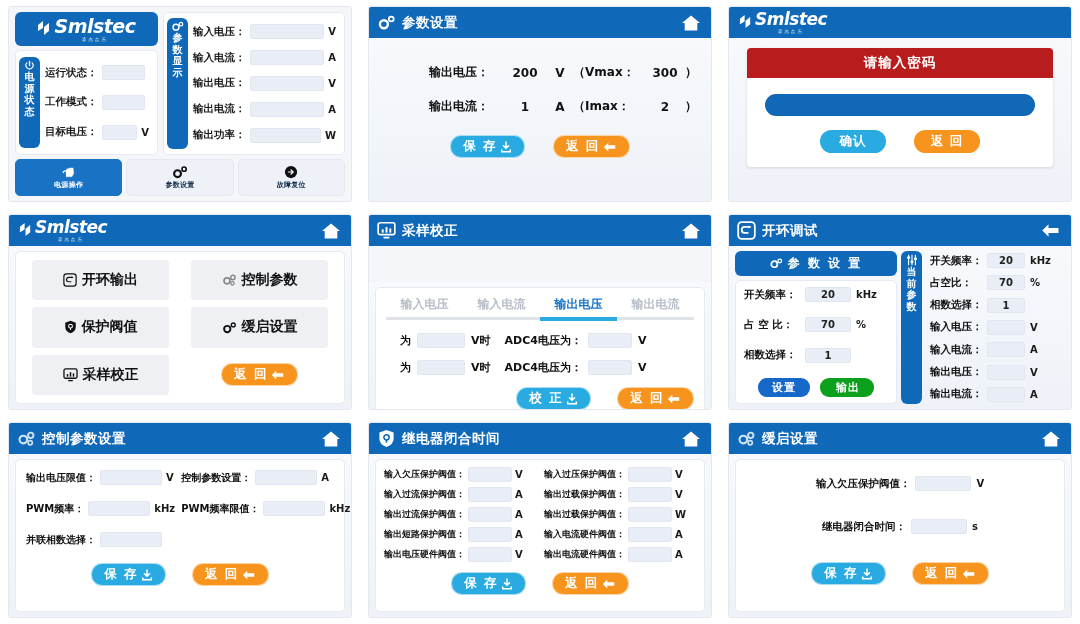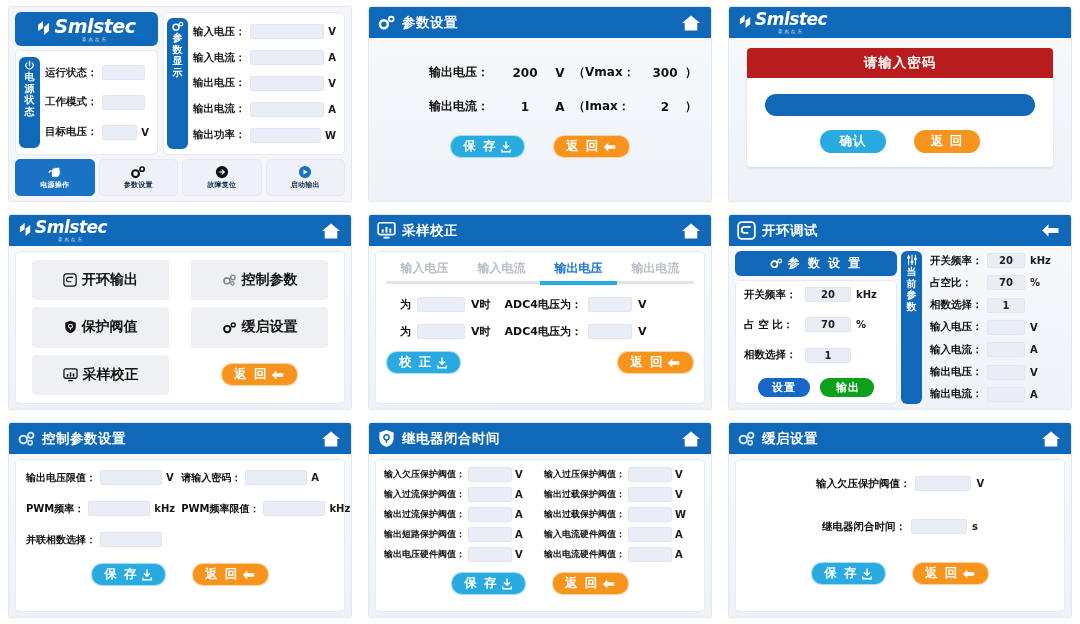--- a/index.html
+++ b/index.html
@@ -180,21 +180,21 @@
 
   
   .p5card { background:#fff; border:1px solid #e6eaf2; border-radius:5px; height:100%; padding: 8px 10px; }
   .p5tabs { display: flex; }
   .p5tab { flex: 1 1 0; text-align: center; font-size: 12px; color: #b9bfc9; font-weight: bold;}
   .p5tab.active { color: #1b77c9; }
   .p5bar { display: flex; margin-top: 4px; }
   .p5seg { flex: 1 1 0; height: 3px; background: #e0e3e9; }
   .p5seg.active { background: #29abe2; height: 4px; }
   .p5row { display: flex; align-items: center; gap: 6px; margin-top: 12px; padding-left: 14px; font-size: 11px; font-weight: bold; color:#111; }
-  .p5btns { display: flex; justify-content: space-between; gap: 26px; margin-top: 12px; }
+  .p5btns { display: flex; justify-content: flex-end; gap: 26px; margin-top: 12px; }
 
   
   .p6body { display: flex; gap: 4px; padding: 5px 6px; height: 100%; }
   .p6left { flex: 0 0 162px; display: flex; flex-direction: column; gap: 4px; }
   .p6head {
     background: #0f69b8; border-radius: 6px; height: 25px; color: #fff;
     display: flex; align-items: center; justify-content: center; gap: 5px;
     font-size: 12px; font-weight: bold; letter-spacing: 2px;
   }
   .p6card { background: #fff; border: 1px solid #e6eaf2; border-radius: 5px; flex: 1 1 auto; padding: 6px 8px; display: flex; flex-direction: column; justify-content: space-between;}
@@ -333,27 +333,20 @@
             </svg>
             <span class="tl">参数设置</span>
           </div>
           <div class="tabbtn">
             <svg width="16" height="14" viewBox="0 0 16 16">
               <circle cx="8" cy="8" r="7" fill="#111"></circle>
               <path d="M5 8 H10 M8 5.5 L10.5 8 L8 10.5" fill="none" stroke="#fff" stroke-width="1.4" stroke-linecap="round" stroke-linejoin="round"></path>
             </svg>
             <span class="tl">故障复位</span>
           </div>
-          <div class="tabbtn">
-            <svg width="16" height="14" viewBox="0 0 16 16">
-              <circle cx="8" cy="8" r="7" fill="#1a72c4"></circle>
-              <path d="M6.3 5.2 L11 8 L6.3 10.8 Z" fill="#fff"></path>
-            </svg>
-            <span class="tl">启动输出</span>
-          </div>
         </div>
       </div>
     </div>
   </div>
 
   <div class="panel">
     <div class="screen">
       <div class="hdr">
         <svg class="hdr-ico" viewBox="0 0 22 18">
           <circle cx="8" cy="11" r="4.6" fill="none" stroke="#fff" stroke-width="2.8"></circle>
@@ -524,21 +517,21 @@
         </svg>
         <span class="hdr-title">采样校正</span>
         <div class="hdr-right">
           <div class="home-btn">
             <svg width="20" height="18" viewBox="0 0 20 18">
               <path d="M10 1.5 L19 9 H16.3 V16.5 H3.7 V9 H1 Z" fill="#ffffff"></path>
             </svg>
           </div>
         </div>
       </div>
-      <div class="body" style="padding:5px 6px;">
+      <div class="body" style="padding:5px 6px;margin-top:36px;">
         <div class="p5card">
           <div class="p5tabs">
             <div class="p5tab">输入电压</div>
             <div class="p5tab">输入电流</div>
             <div class="p5tab active">输出电压</div>
             <div class="p5tab">输出电流</div>
           </div>
           <div class="p5bar">
             <div class="p5seg"></div>
             <div class="p5seg"></div>
@@ -703,21 +696,21 @@
       </div>
       <div class="body" style="padding:5px 6px;">
         <div class="p7card">
           <div class="p7grid">
             <div class="p7row">
               <span class="k">输出电压限值：</span>
               <span class="fieldbox" style="width:62px;"></span>
               <span class="unit">V</span>
             </div>
             <div class="p7row">
-              <span class="k">请输入密码：</span>
+              <span class="k">控制参数设置：</span>
               <span class="fieldbox" style="width:62px;"></span>
               <span class="unit">A</span>
             </div>
             <div class="p7row">
               <span class="k">PWM频率：</span>
               <span class="fieldbox" style="width:62px;"></span>
               <span class="unit">kHz</span>
             </div>
             <div class="p7row">
               <span class="k">PWM频率限值：</span>

